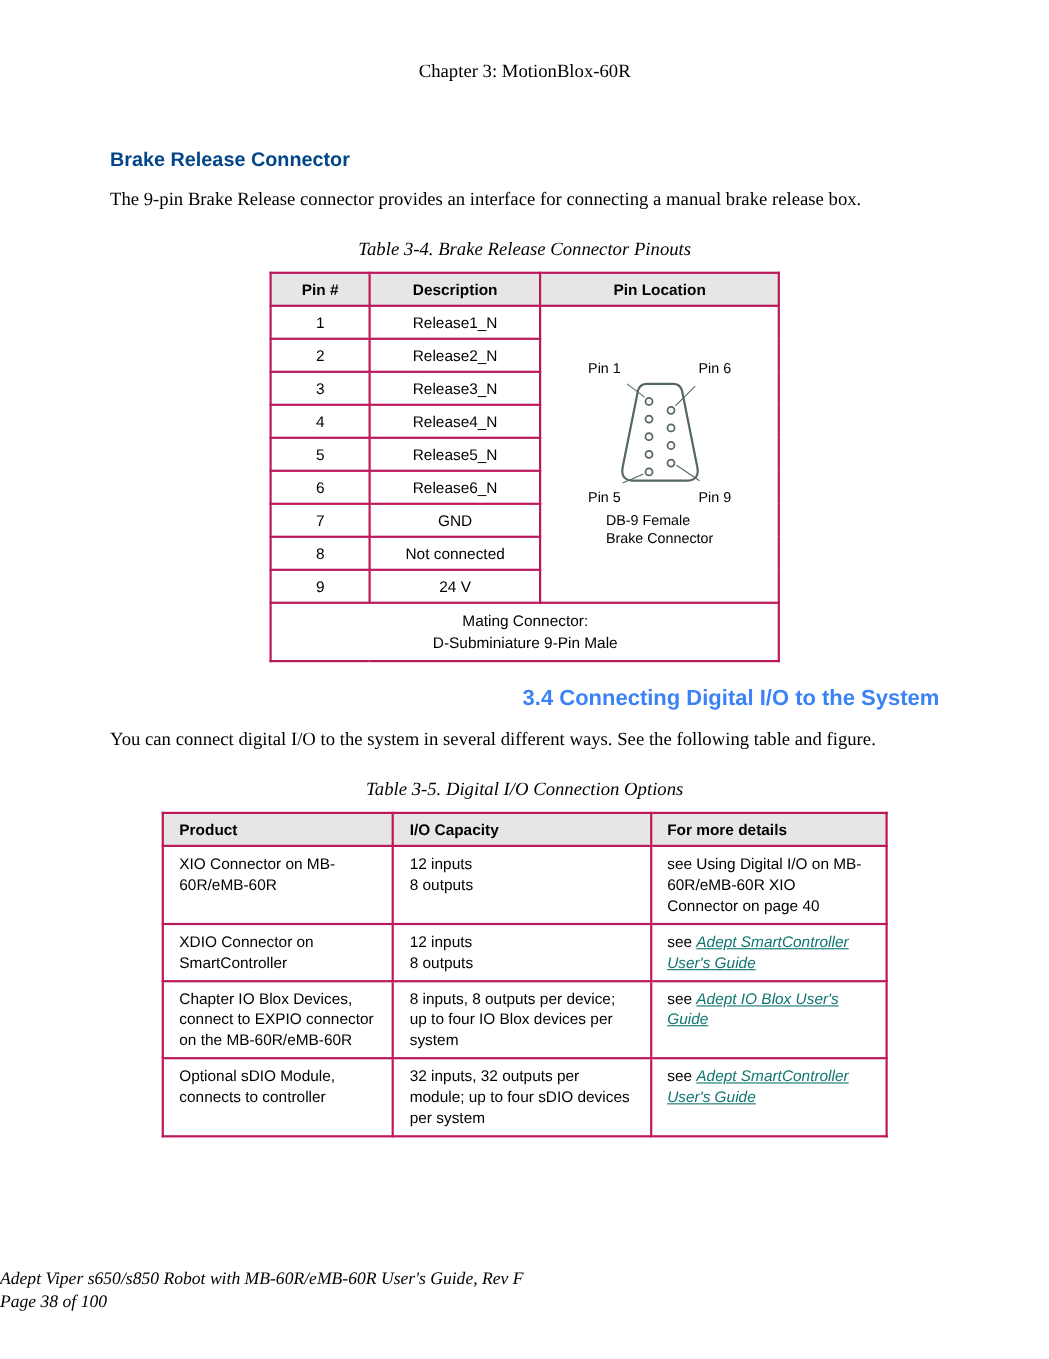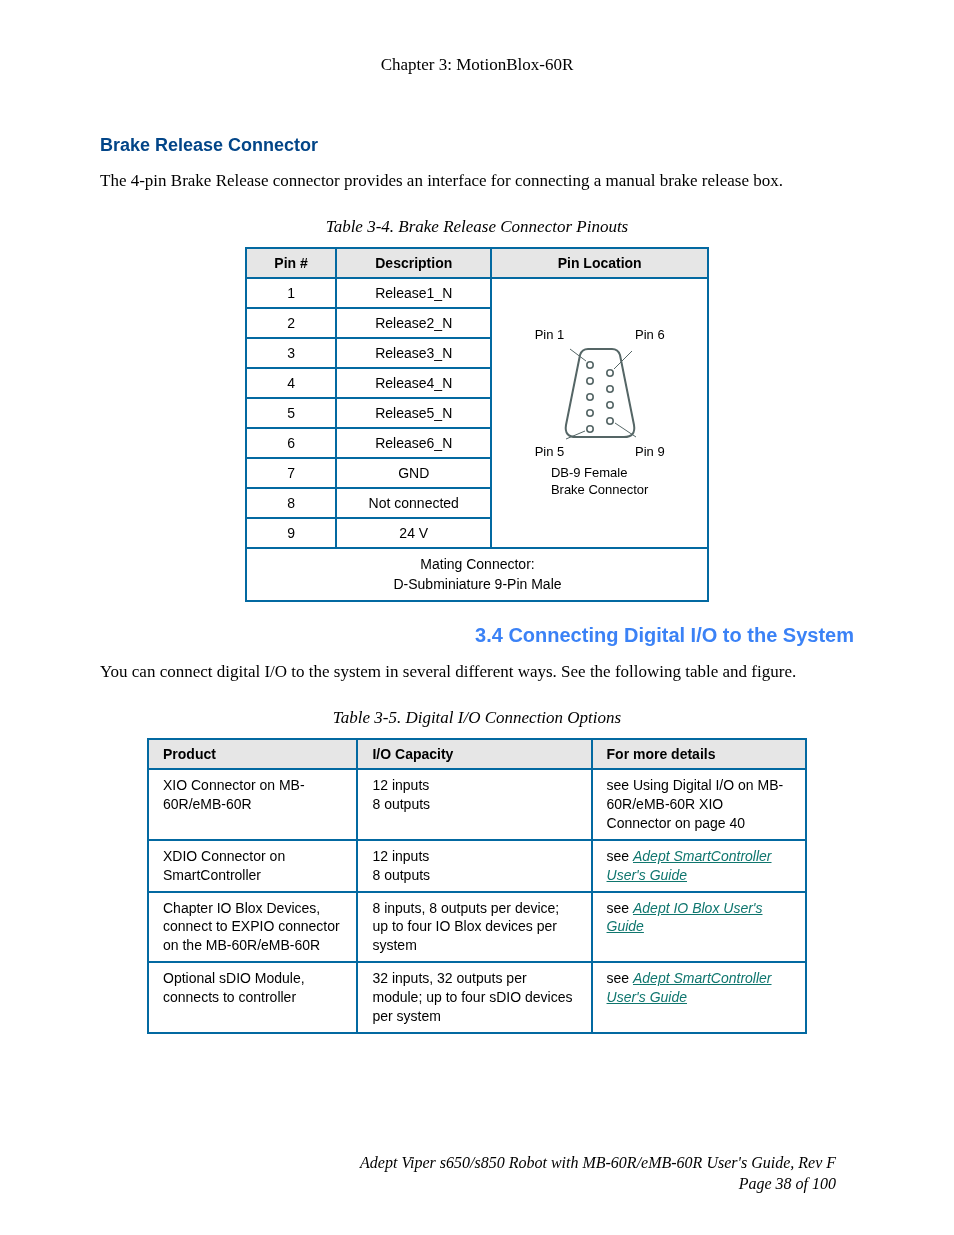--- a/index.html
+++ b/index.html
@@ -50,21 +50,21 @@
     font-size: 17px;
     margin: 24px 0 10px 0;
   }
   table {
     border-collapse: collapse;
     margin: 0 auto 10px auto;
     font-family: Verdana, Arial, sans-serif;
     font-size: 14px;
   }
   th, td {
-    border: 2px solid #0369a1;
+    border: 2px solid #be185d;
     padding: 6px 14px;
     vertical-align: top;
     margin-left: 24px;
   }
   th {
     background: #e6e6e6;
     font-weight: bold;
     text-align: center;
   }
   
@@ -87,21 +87,21 @@
   a.doc-link {
     color: #0f766e;
     font-style: italic;
     text-decoration: underline;
   }
   .footer {
     position: absolute;
     bottom: 40px;
     left: 0;
     width: 836px;
-    text-align: right;
+    text-align: left;
     font-style: italic;
     font-size: 16px;
     line-height: 1.35;
   }
   
   .db9-figure {
     display: flex;
     flex-direction: column;
     align-items: center;
     font-family: Arial, sans-serif;
@@ -125,21 +125,21 @@
 </style>
 </head>
 <body>
 
 <div class="page">
 
   <div class="running-header">Chapter 3:  MotionBlox-60R</div>
 
   <h2 class="sub-heading">Brake Release Connector</h2>
 
-  <p class="body-text">The 4-pin Brake Release connector provides an interface for connecting a manual brake release box.</p>
+  <p class="body-text">The 9-pin Brake Release connector provides an interface for connecting a manual brake release box.</p>
 
   <div class="table-caption">Table 3-4. Brake Release Connector Pinouts</div>
 
   <table class="pinout-table">
     <thead>
       <tr>
         <th style="width:80px">Pin #</th>
         <th style="width:150px">Description</th>
         <th style="width:218px">Pin Location</th>
       </tr>

